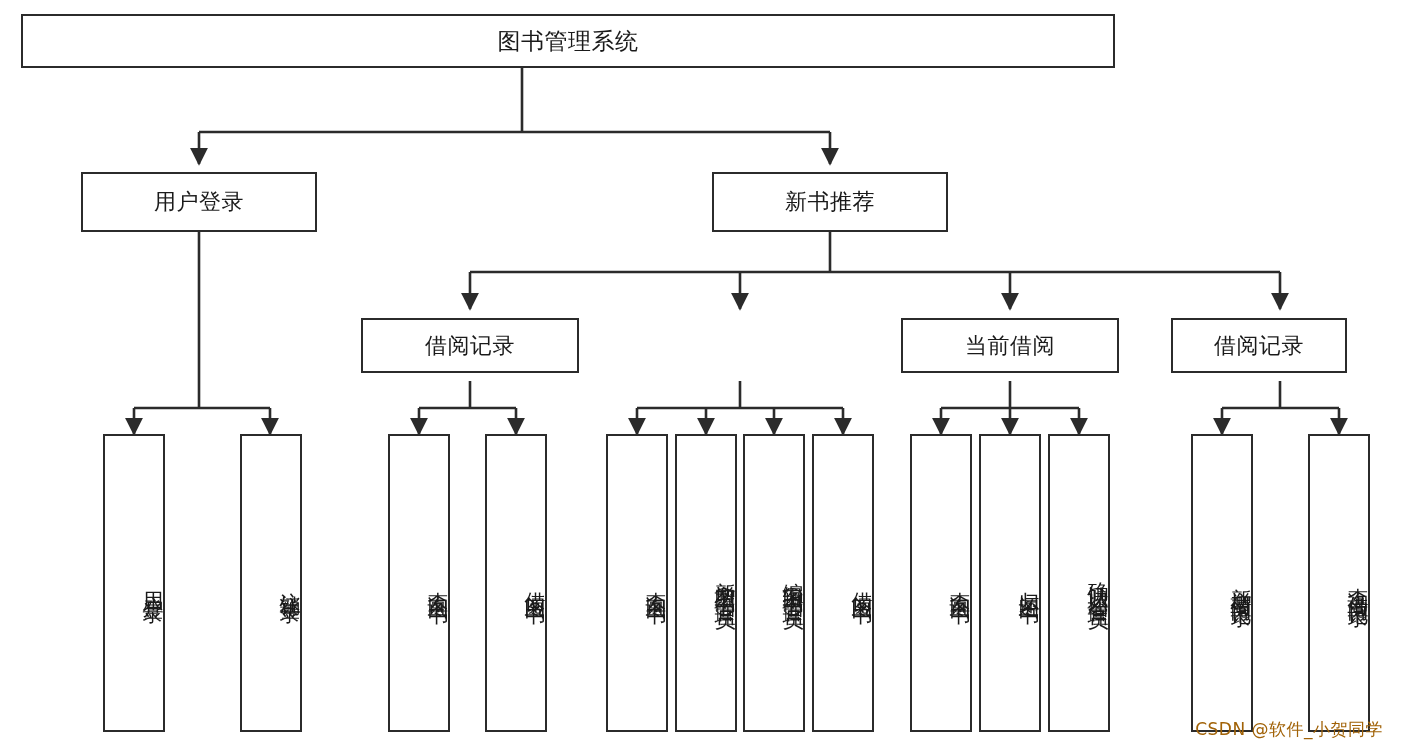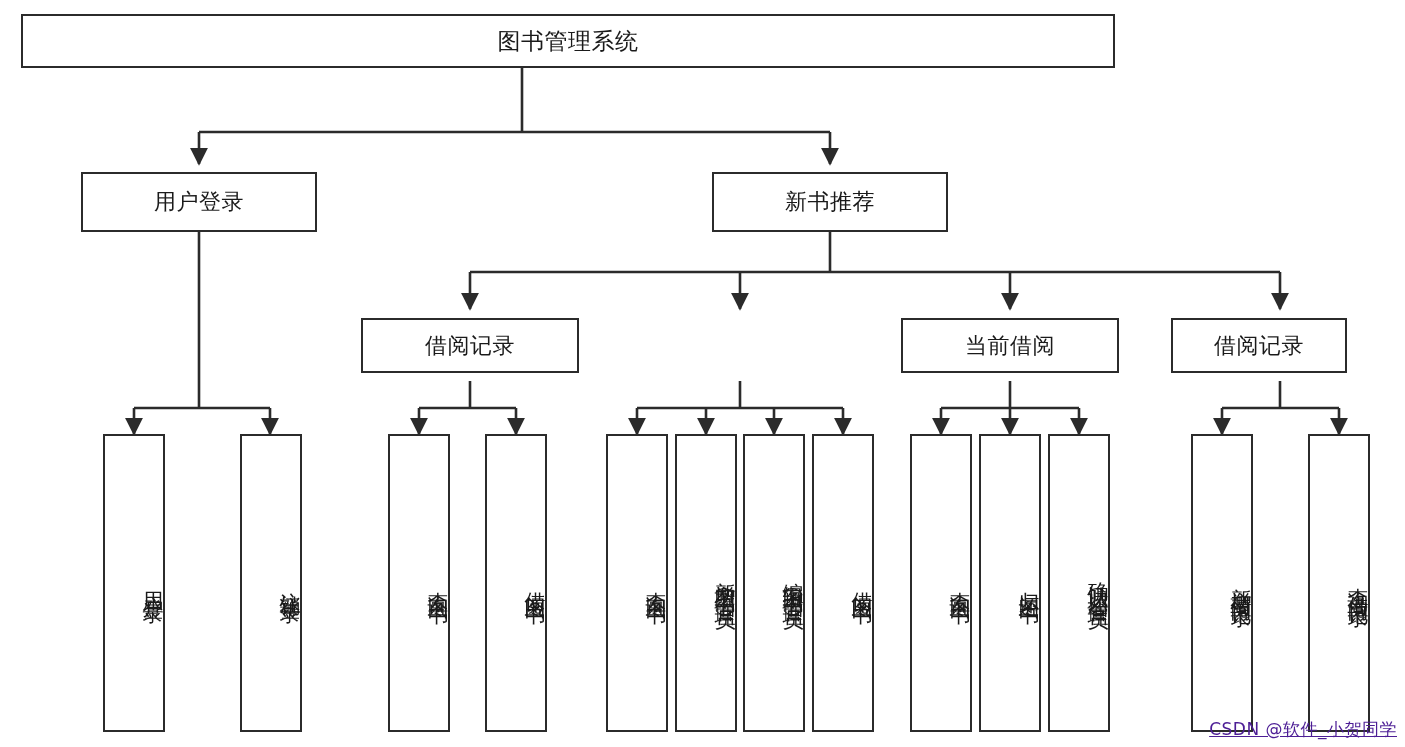--- a/index.html
+++ b/index.html
@@ -52,27 +52,26 @@
     justify-content: center;
     white-space: nowrap;
   }
   .node.leaf span {
     writing-mode: vertical-rl;
     text-orientation: upright;
     display: block;
   }
   .watermark {
     position: absolute;
-    right: 8px;
+    right: 22px;
     bottom: 6px;
     font-size: 17px;
-    color: #4c1d95;
+    color: #a16207;
     letter-spacing: 0.5px;
     white-space: nowrap;
-    text-decoration: underline;
   }
 </style>
 </head>
 <body>
 
 <div id="canvas">
 
   <svg class="edges" viewBox="0 0 1405 747">
     <defs>
       <marker id="arrow" viewBox="0 0 10 10" refX="9" refY="5" markerWidth="7" markerHeight="7" orient="auto-start-reverse">

